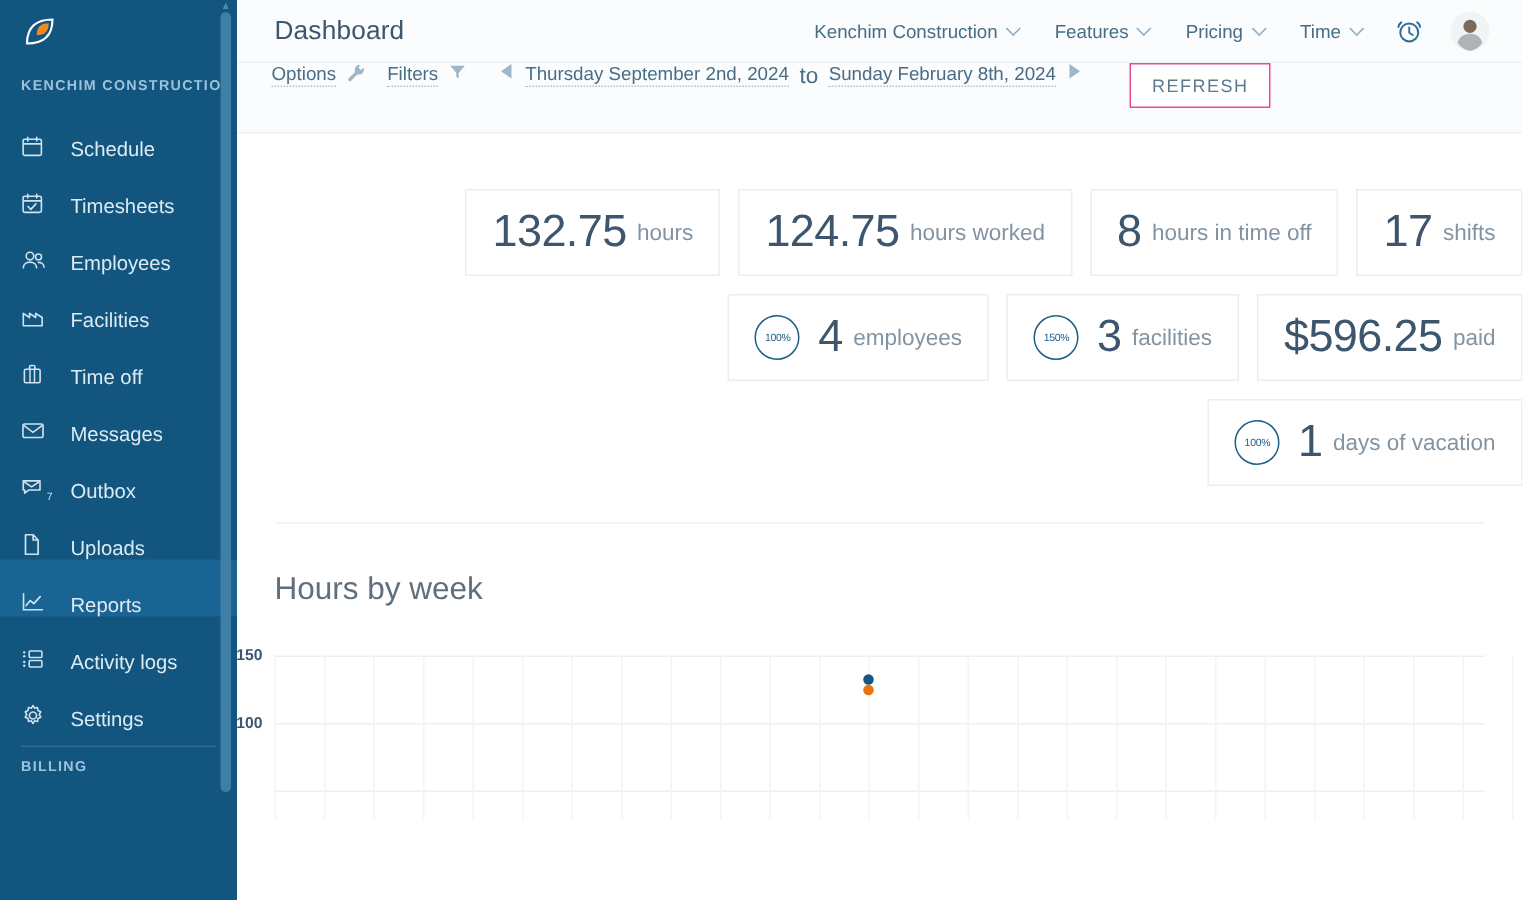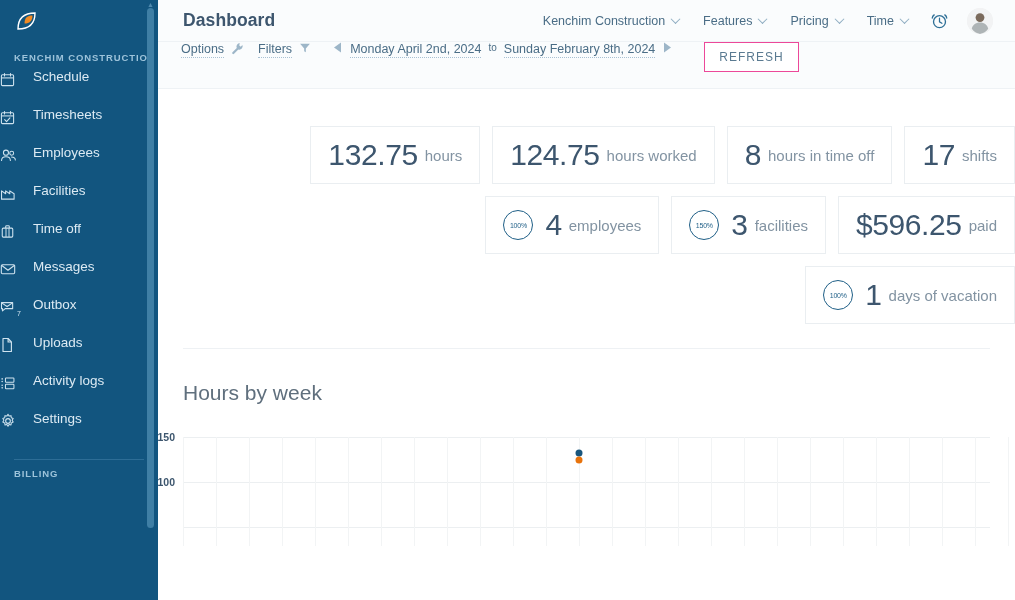--- a/index.html
+++ b/index.html
@@ -28,22 +28,23 @@
   .sb-section {
     font-size: 9.5px;
     letter-spacing: 0.9px;
     color: #9dc3da;
     padding: 8px 0 6px 14px;
     font-weight: 600;
     text-transform: uppercase;
     white-space: nowrap;
   }
   .sb-item {
-    display: flex; align-items: flex-start;
+    display: flex; align-items: flex-end;
     height: 38px;
+    padding-left: 14px;
     color: #dceaf3;
     font-size: 13.5px;
     cursor: pointer;
     position: relative;
   }
   .sb-item .ico {
     width: 22px; height: 20px;
     display: flex; align-items: center; justify-content: flex-start;
     flex: 0 0 22px;
     position: relative;
@@ -93,21 +94,21 @@
   .topbar {
     height: 42px;
     display: flex; align-items: center;
     padding: 0 22px 0 25px;
     background: #fafcfd;
     border-bottom: 1px solid #eef2f5;
   }
   .page-title {
     font-size: 17.5px;
     color: #3d566e;
-    font-weight: 700;
+    font-weight: 400;
     letter-spacing: .1px;
   }
   .topnav {
     margin-left: auto;
     display: flex; align-items: center;
     gap: 0px;
   }
   .topnav-item {
     display: flex; align-items: center;
     font-size: 12.5px;
@@ -153,21 +154,21 @@
   .nav-arrow {
     color: #8fadc2; font-size: 12px; cursor: pointer;
     padding: 0 8px;
     display:flex; align-items:center;
   }
   .date-link {
     font-size: 12.5px; color: #4a6d86;
     border-bottom: 1px dotted #a9c1d3;
     cursor: pointer; padding-bottom: 1px;
   }
-  .date-to { font-size: 10px; color: #4a6d86; margin: 0 7px; }
+  .date-to { font-size: 15px; color: #4a6d86; margin: 0 7px; }
   .refresh-btn {
     margin-left: 24px;
     border: 1px solid #ec4899;
     background: #ffffff;
     color: #5a7a91;
     font-size: 12px;
     letter-spacing: 1px;
     padding: 7px 14px;
     cursor: pointer;
     font-family: "Liberation Sans", sans-serif;
@@ -355,20 +356,29 @@
     <div class="sb-item">
       <span class="ico">
         <svg width="14" height="16" viewBox="0 0 14 16">
             <path d="M3 1.5h5.1L11.4 5v9.5H3z" fill="none" stroke="#cfe3ef" stroke-width="1.15" stroke-linejoin="round"></path>
             <path d="M8.1 1.6V5h3.2" fill="none" stroke="#cfe3ef" stroke-width="1.15"></path>
           </svg>
       </span>
       <span class="lbl">Uploads</span>
     </div>
 
+    <div class="sb-item active">
+      <span class="ico">
+        <svg width="16" height="15" viewBox="0 0 17 15">
+            <path d="M1.8 1.6v11.2h13.4" fill="none" stroke="#cfe3ef" stroke-width="1.15" stroke-linecap="round"></path>
+            <path d="M3.6 9.8l3-3.5 2.4 2.2 4.6-5" fill="none" stroke="#cfe3ef" stroke-width="1.2" stroke-linecap="round" stroke-linejoin="round"></path>
+          </svg>
+      </span>
+      <span class="lbl">Reports</span>
+    </div>
 
     <div class="sb-item">
       <span class="ico">
         <svg width="16" height="15" viewBox="0 0 17 15">
             <rect x="5.8" y="1.6" width="9" height="4.6" rx="0.7" fill="none" stroke="#cfe3ef" stroke-width="1.1"></rect>
             <rect x="5.8" y="8.4" width="9" height="4.6" rx="0.7" fill="none" stroke="#cfe3ef" stroke-width="1.1"></rect>
             <circle cx="2.3" cy="2.6" r="0.85" fill="#cfe3ef"></circle>
             <circle cx="2.3" cy="5.3" r="0.85" fill="#cfe3ef"></circle>
             <circle cx="2.3" cy="9.4" r="0.85" fill="#cfe3ef"></circle>
             <circle cx="2.3" cy="12.1" r="0.85" fill="#cfe3ef"></circle>
@@ -449,21 +459,21 @@
         <svg width="12" height="12" viewBox="0 0 13 13">
             <path d="M1.2 2h10.6L7.4 7v4.2L5.6 10V7z" fill="#9db6c8"></path>
           </svg>
       </span>
 
       <span class="nav-arrow">
         <svg width="9" height="11" viewBox="0 0 9 11">
             <path d="M8 0.6v9.8L1 5.5z" fill="#9db6c8"></path>
           </svg>
       </span>
-      <span class="date-link">Monday April 2nd, 2024</span>
+      <span class="date-link">Thursday September 2nd, 2024</span>
       <span class="date-to">to</span>
       <span class="date-link">Sunday February 8th, 2024</span>
       <span class="nav-arrow">
         <svg width="9" height="11" viewBox="0 0 9 11">
             <path d="M1 0.6v9.8L8 5.5z" fill="#9db6c8"></path>
           </svg>
       </span>
 
       <button class="refresh-btn">REFRESH</button>
     </div>

